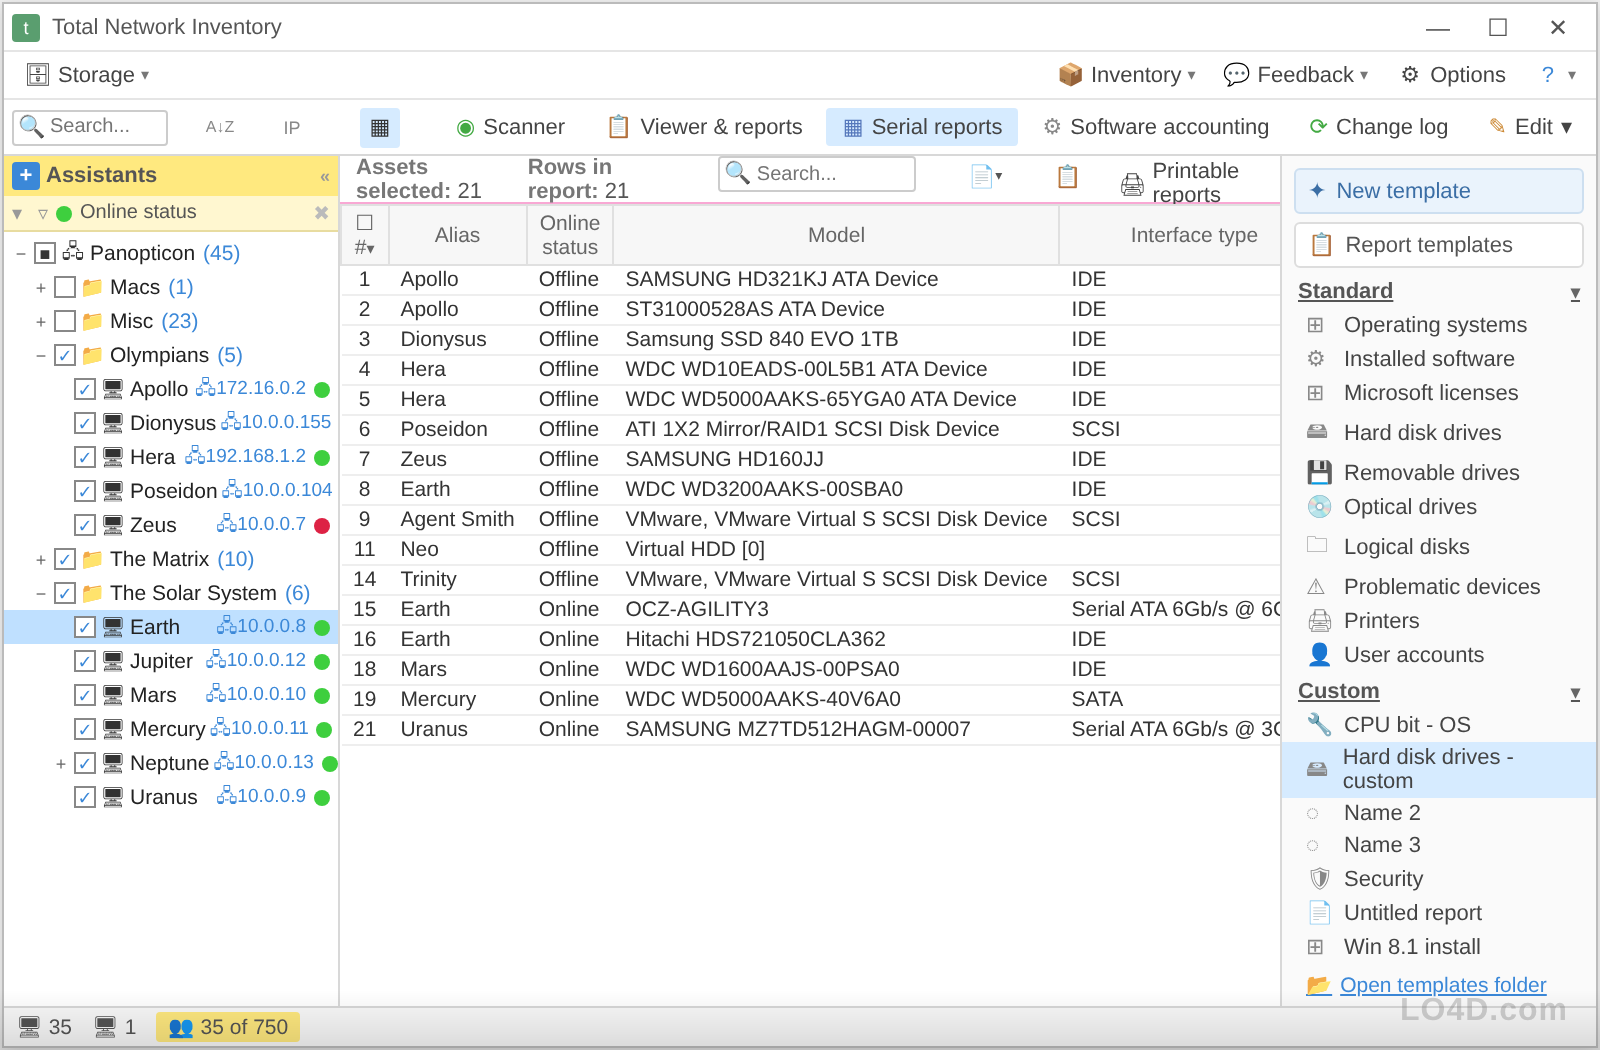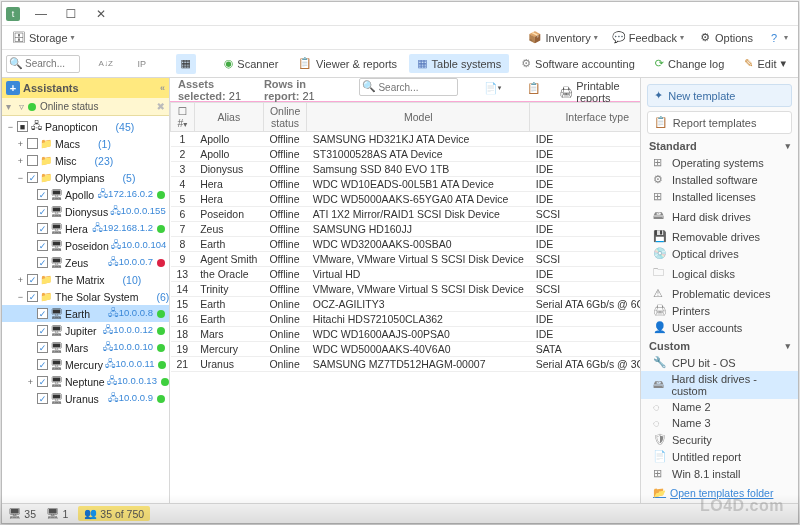--- a/index.html
+++ b/index.html
@@ -30,53 +30,54 @@
 .dot { width:8px; height:8px; border-radius:50%; background:#3ecf3e; display:inline-block; }
 .tree { flex:1; overflow-y:auto; overflow-x:hidden; background:#fff; padding:2px 0; }
 .tree-row { display:flex; align-items:center; height:17px; padding:0 2px; font-size:10.5px; gap:2px; white-space:nowrap; }
 .tree-row.sel { background:#bfe0ff; }
 .tree-row .ind { flex-shrink:0; }
 .tree-row .tw { width:9px; font-size:9px; color:#666; text-align:center; flex-shrink:0; }
 .tree-row .chk { width:11px; height:11px; border:1px solid #888; background:#fff; flex-shrink:0; display:inline-flex; align-items:center; justify-content:center; font-size:9px; color:#333; }
 .tree-row .chk.on::after { content:"✓"; color:#3b88d8; }
 .tree-row .ic { width:13px; height:12px; display:inline-flex; align-items:center; justify-content:center; font-size:10px; flex-shrink:0; }
 .tree-row .lbl { color:#222; }
-.tree-row .cnt { color:#3b88d8; margin-left:16px; }
+.tree-row .cnt { color:#3b88d8; margin-left:2px; }
 .tree-row .ip { color:#3b88d8; font-size:9.5px; margin-left:auto; margin-right:2px; }
 .tree-row .st { flex-shrink:0; margin-right:2px; }
 .main { flex:1; display:flex; flex-direction:column; overflow:hidden; }
 .main-hdr { height:24px; display:flex; align-items:flex-start; padding:0 8px; font-size:11px; color:#555; gap:14px; border-bottom:1px solid #f9a8d4; }
 .main-hdr b { color:#777; font-weight:600; }
 .main-hdr .spacer { flex:1; }
 .main-hdr .srch { width:140px; }
 .table-wrap { flex:1; overflow:auto; }
 table { border-collapse:collapse; width:100%; font-size:10.5px; }
 th { background:#f7f7f7; border:1px solid #e0e0e0; padding:2px 6px; text-align:center; font-weight:400; color:#666; position:sticky; top:0; }
 td { border-bottom:1px solid #eee; padding:1px 6px; color:#333; white-space:nowrap; }
 .sidebar-right { width:158px; border-left:1px solid #d8d8d8; background:#fafafa; display:flex; flex-direction:column; overflow-y:auto; padding:4px 0; }
 .r-btn { margin:2px 6px; padding:4px 6px; border:1px solid #cddff0; background:#eaf3fc; border-radius:3px; display:flex; align-items:center; gap:5px; font-size:11px; color:#3b6ea5; }
 .r-btn.outline { background:#fff; border:1px solid #ddd; color:#555; }
-.r-section { padding:4px 8px 2px; font-size:11px; font-weight:600; color:#555; display:flex; align-items:center; }
+.r-section { padding:4px 8px 2px; font-size:11px; font-weight:600; color:#555; display:flex; align-items:center;text-decoration:underline; }
 .r-section .carv { margin-left:auto; font-size:9px; color:#666; }
 .r-item { padding:2px 8px 2px 12px; font-size:11px; color:#444; display:flex; align-items:center; gap:5px; }
 .r-item.sel { background:#d6ebff; }
 .r-item .ic { width:14px; font-size:11px; color:#888; }
 .r-link { padding:4px 12px; font-size:10.5px; color:#3b88d8; text-decoration:underline; display:flex; gap:4px; align-items:center; }
 .statusbar { height:20px; border-top:1px solid #d8d8d8; display:flex; align-items:center; padding:0 6px; font-size:10.5px; gap:10px; color:#555; background:#f9f9f9; }
 .statusbar .st-item { display:inline-flex; align-items:center; gap:3px; }
 .col-narrow { width:28px; text-align:center; }
 .watermark { position:absolute; right:16px; bottom:10px; font-size:16px; font-weight:600; color:rgba(120,120,120,0.35); letter-spacing:0.5px; pointer-events:none; }
 .shadow-bg { position:absolute; left:0; right:0; bottom:0; height:30px; background:linear-gradient(to top, rgba(0,0,0,0.12), transparent); pointer-events:none; }
 </style>
 </head>
 <body>
 
 <div class="window">
   <div class="titlebar">
     <span class="icon-sq">t</span>
+    <span class="title">Total Network Inventory</span>
     <span class="win-btn">—</span>
     <span class="win-btn">☐</span>
     <span class="win-btn">✕</span>
   </div>
 
   <div class="menubar">
     <span class="mbtn">
       <span class="ico">🗄</span>
       <span>Storage</span>
       <span class="drop">▾</span>
@@ -115,21 +116,21 @@
     <span class="tab-btn">
         <span style="color:#4a4">◉</span>
         <span>Scanner</span>
       </span>
     <span class="tab-btn">
         <span style="color:#a66">📋</span>
         <span>Viewer &amp; reports</span>
       </span>
     <span class="tab-btn active">
         <span style="color:#57b">▦</span>
-        <span>Table systems</span>
+        <span>Serial reports</span>
       </span>
     <span class="tab-btn">
         <span style="color:#888">⚙</span>
         <span>Software accounting</span>
       </span>
     <span class="tab-btn">
         <span style="color:#4a4">⟳</span>
         <span>Change log</span>
       </span>
     <span class="tab-btn">
@@ -387,25 +388,25 @@
                 <td>IDE</td>
               </tr>
               <tr>
                 <td class="col-narrow">9</td>
                 <td>Agent Smith</td>
                 <td>Offline</td>
                 <td>VMware, VMware Virtual S SCSI Disk Device</td>
                 <td>SCSI</td>
               </tr>
               <tr>
-                <td class="col-narrow">13</td>
-                <td>the Oracle</td>
-                <td>Offline</td>
-                <td>Virtual HD</td>
-                <td>IDE</td>
+                <td class="col-narrow">11</td>
+                <td>Neo</td>
+                <td>Offline</td>
+                <td>Virtual  HDD [0]</td>
+                <td></td>
               </tr>
               <tr>
                 <td class="col-narrow">14</td>
                 <td>Trinity</td>
                 <td>Offline</td>
                 <td>VMware, VMware Virtual S SCSI Disk Device</td>
                 <td>SCSI</td>
               </tr>
               <tr>
                 <td class="col-narrow">15</td>
@@ -463,21 +464,21 @@
         <div class="r-item">
           <span class="ic">⊞</span>
           <span>Operating systems</span>
         </div>
         <div class="r-item">
           <span class="ic">⚙</span>
           <span>Installed software</span>
         </div>
         <div class="r-item">
           <span class="ic">⊞</span>
-          <span>Installed licenses</span>
+          <span>Microsoft licenses</span>
         </div>
         <div style="height: 6px;"></div>
         <div class="r-item">
           <span class="ic">🖴</span>
           <span>Hard disk drives</span>
         </div>
         <div class="r-item">
           <span class="ic">💾</span>
           <span>Removable drives</span>
         </div>

